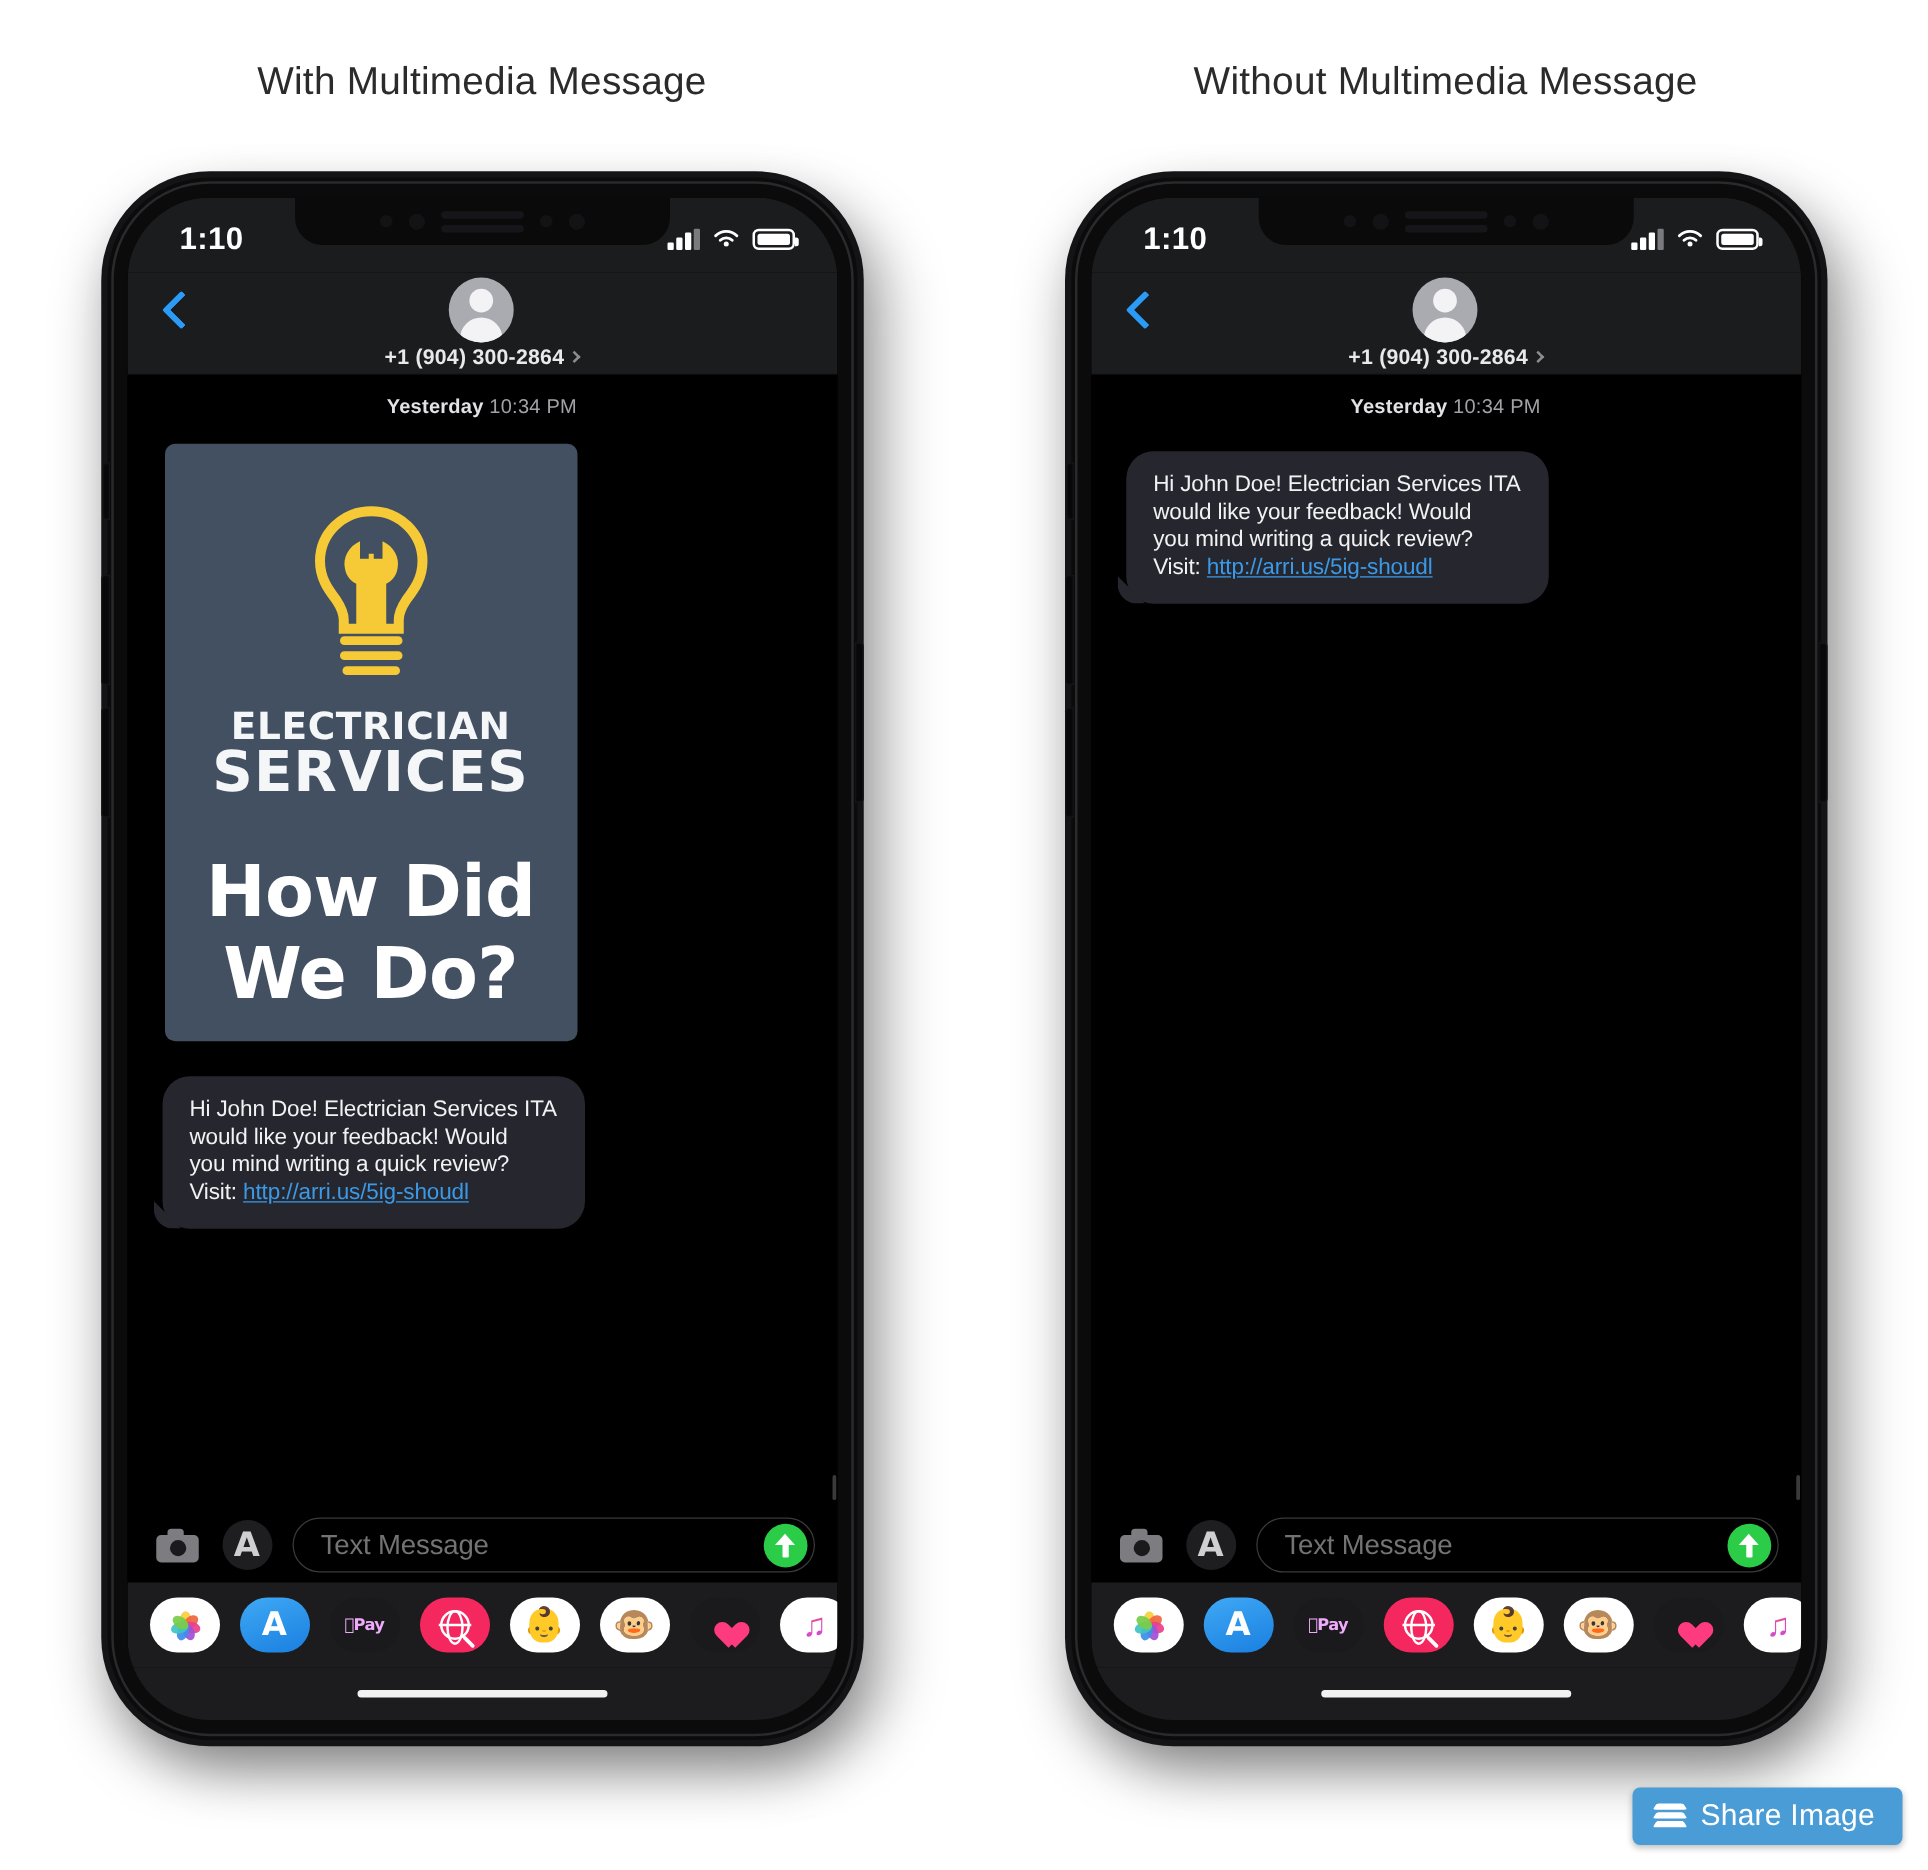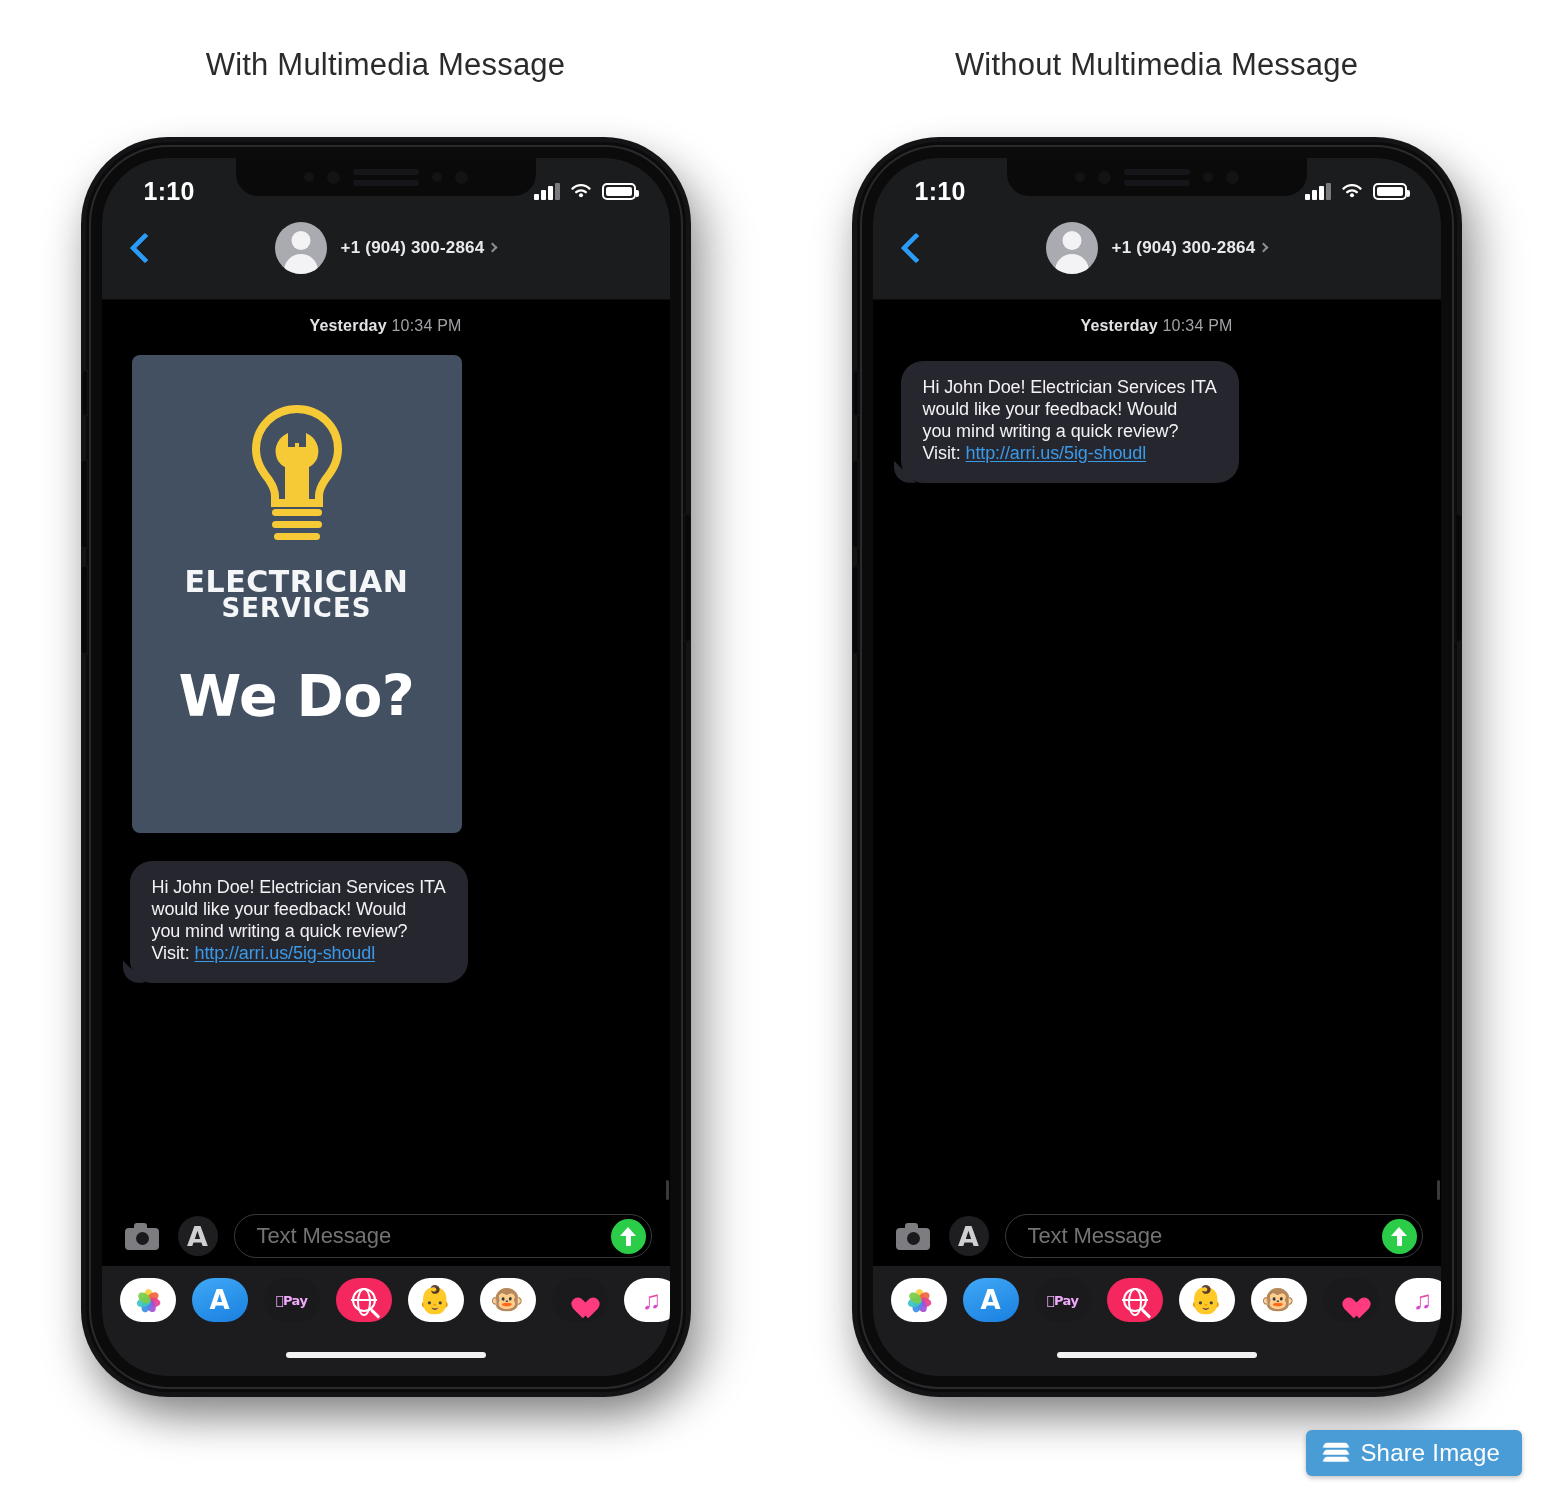--- a/index.html
+++ b/index.html
@@ -177,23 +177,23 @@
     position:absolute; left:4px; top:5px;
     width:17px; height:17px;
     border-left:5px solid #2a9bf7;
     border-bottom:5px solid #2a9bf7;
     transform: rotate(45deg);
     border-radius: 2px;
   }
   .contact {
     margin: 0 auto;
     display: flex;
-    flex-direction: row;
-    align-items: center;
-    gap: 14px;
+    flex-direction: column;
+    align-items: center;
+    gap: 2px;
     padding-top: 2px;
   }
   .avatar {
     width: 52px; height: 52px;
     border-radius: 50%;
     background: #a9abb0;
     position: relative;
     overflow: hidden;
   }
   .avatar::before{
@@ -262,21 +262,21 @@
   }
   .logo-text {
     color: #f4f6f8;
     font-family: "DejaVu Sans", sans-serif;
     font-weight: 700;
     text-align: center;
     line-height: .98;
     letter-spacing: .5px;
   }
   .logo-text .l1 { font-size: 30px; display:block; }
-  .logo-text .l2 { font-size: 26px; display:block; letter-spacing: 1px; }
+  .logo-text .l2 { font-size: 45px; display:block; letter-spacing: 1px; }
   .card-head {
     margin-top: 42px;
     color: #ffffff;
     font-family: "DejaVu Sans", sans-serif;
     font-weight: 700;
     font-size: 57px;
     line-height: 1.13;
     text-align: center;
     letter-spacing: -.5px;
   }
@@ -578,20 +578,21 @@
                 <rect x="34" y="106" width="50" height="7" rx="3.5" fill="#f6c937"></rect>
                 <rect x="34" y="118" width="50" height="7" rx="3.5" fill="#f6c937"></rect>
                 <rect x="36" y="130" width="46" height="7" rx="3.5" fill="#f6c937"></rect>
               </svg>
             </div>
             <div class="logo-text">
               <span class="l1">ELECTRICIAN</span>
               <span class="l2">SERVICES</span>
             </div>
             <div class="card-head">
+              <div>How Did</div>
               <div>We Do?</div>
             </div>
           </div>
 
           <div class="bubble-row">
             <div class="bubble">
               <div>Hi John Doe!  Electrician Services ITA</div>
               <div>would like your feedback!  Would</div>
               <div>you mind writing a quick review?</div>
               <div>

